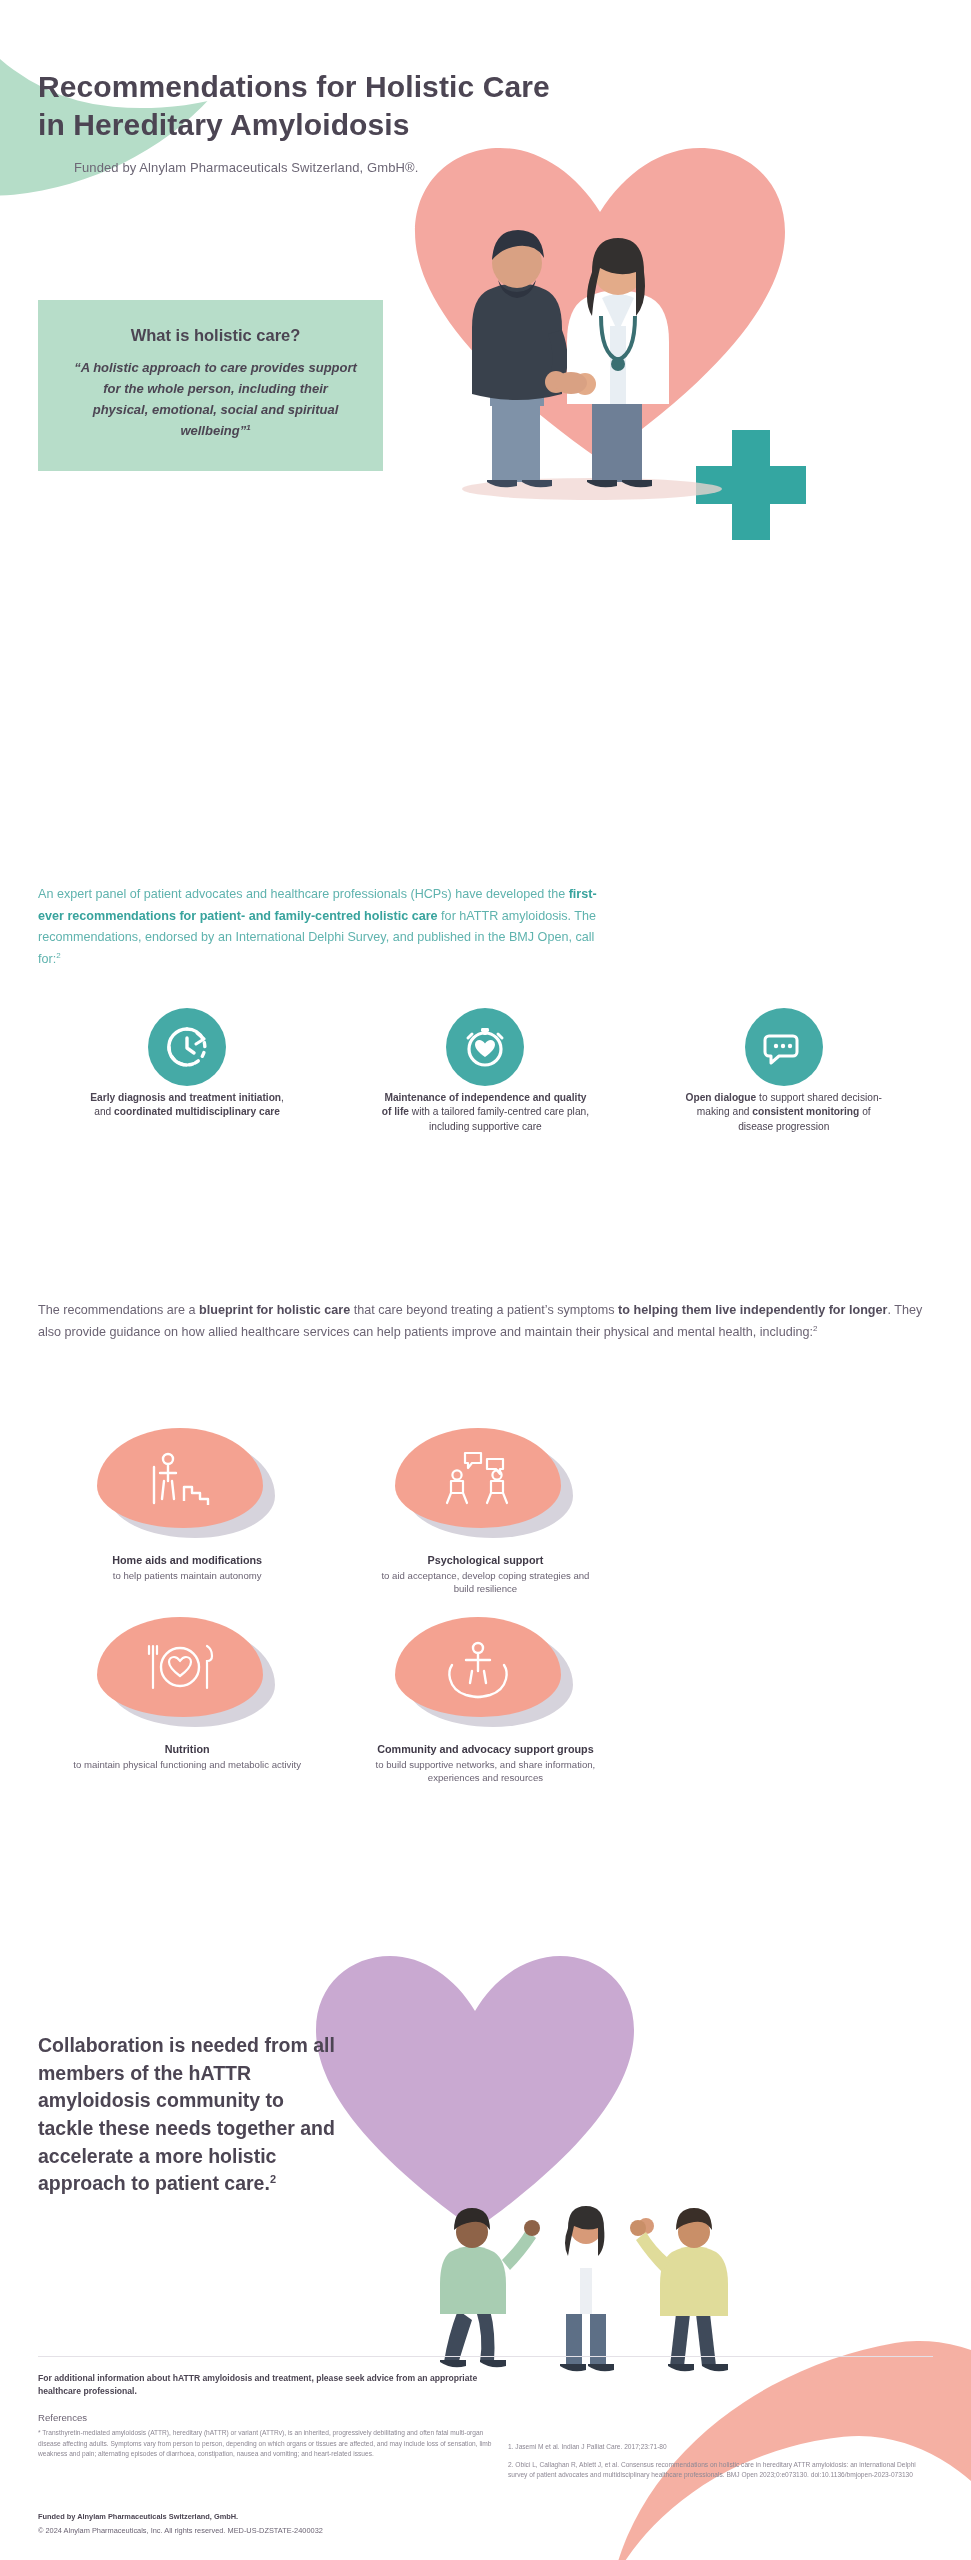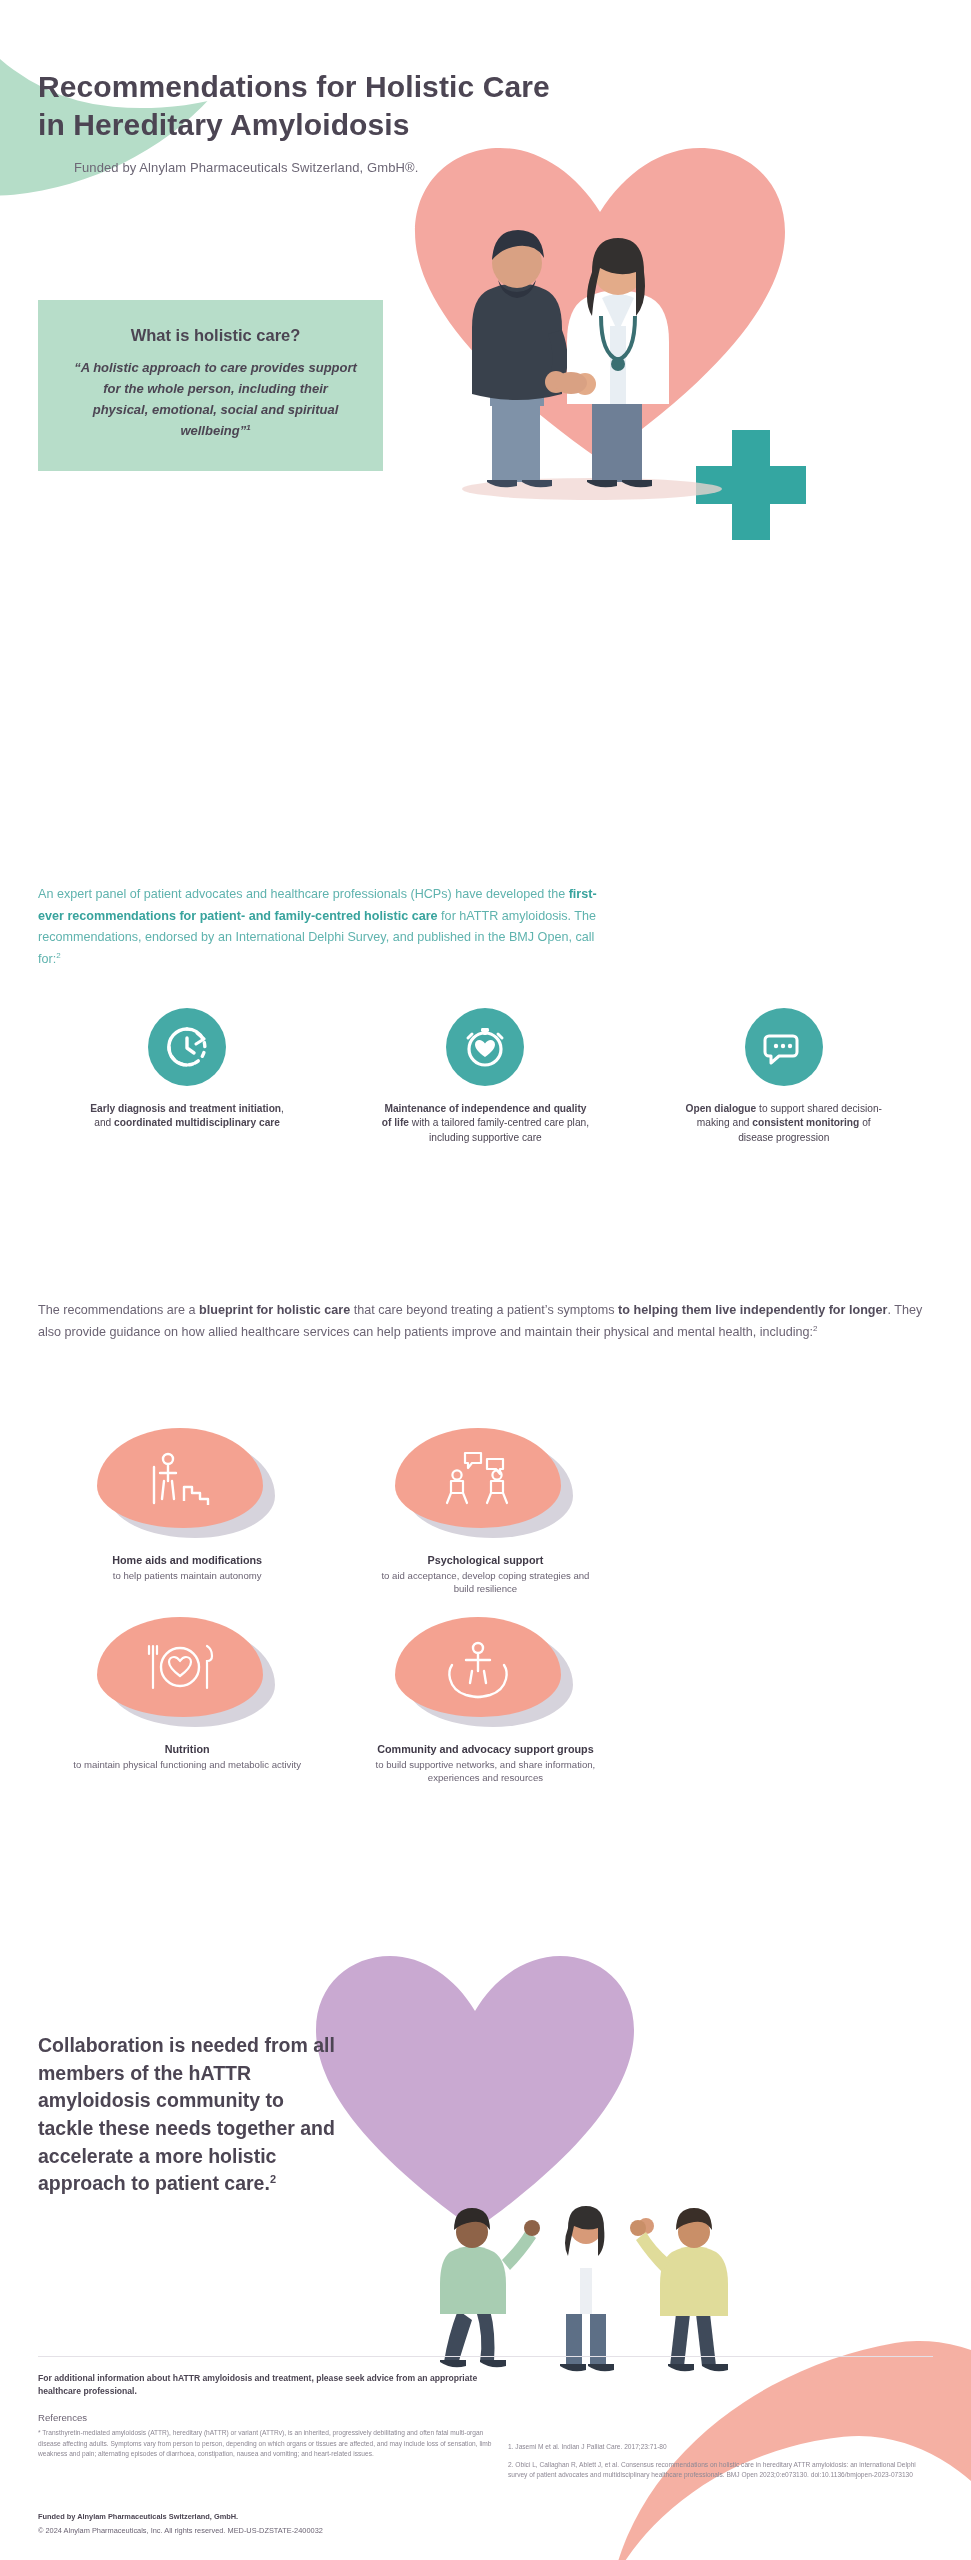--- a/index.html
+++ b/index.html
@@ -55,21 +55,21 @@
   .intro { position:absolute; top:884px; left:38px; width:580px;
            font-size:12.6px; line-height:1.72; color:#5fb3ae; }
   .intro b { font-weight:700; color:#38a39d; }
   .intro sup { font-size:8px; }
 
   
   .pillars { position:absolute; top:1008px; left:38px; width:895px; display:flex; }
   .pillar { width:33.33%; display:flex; flex-direction:column; align-items:center; }
   .circle { width:78px; height:78px; border-radius:50%; background:#45aaa6;
             display:flex; align-items:center; justify-content:center; }
-  .pillar-cap { margin-top:16px; width:210px; text-align:center;
+  .pillar-cap { margin-top:5px; width:210px; text-align:center;
                 font-size:10.2px; line-height:1.42; color:#4c4553; }
   .pillar-cap b { font-weight:700; }
 
   
   .blueprint { position:absolute; top:1300px; left:38px; width:895px;
                font-size:12.6px; line-height:1.74; color:#6b6373; }
   .blueprint b { font-weight:700; color:#534c5c; }
   .blueprint sup { font-size:8px; }
 
   

